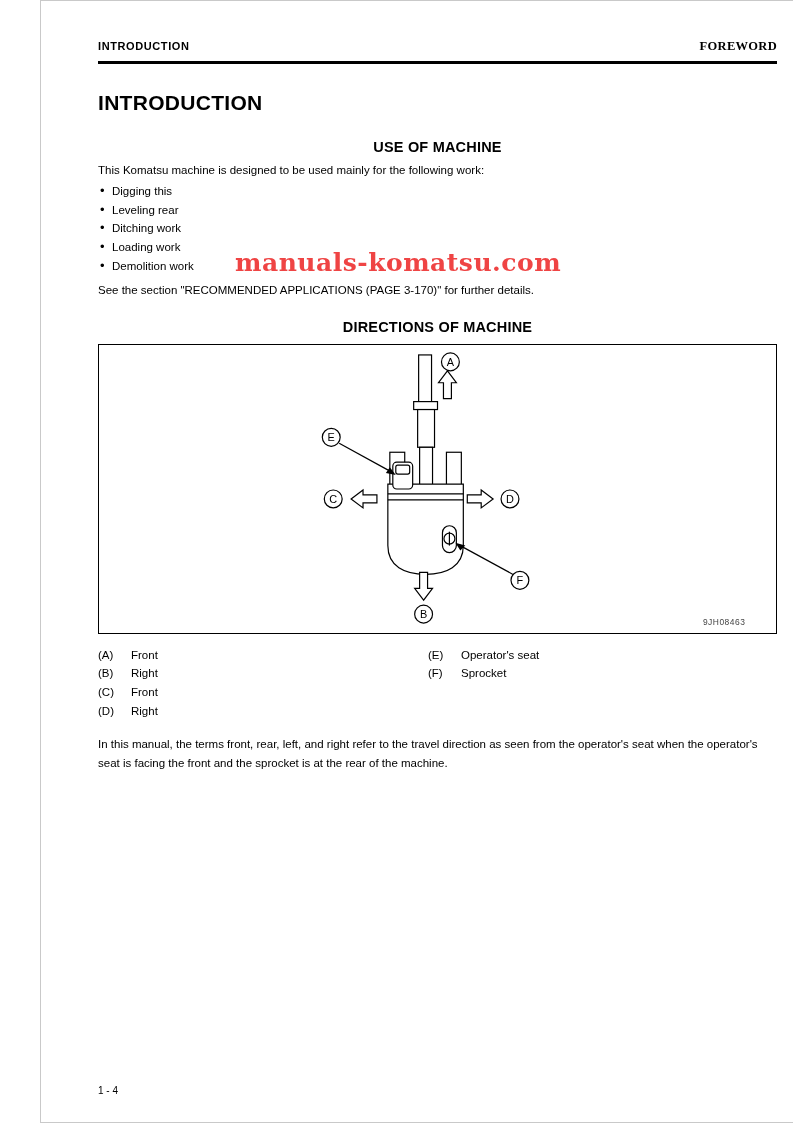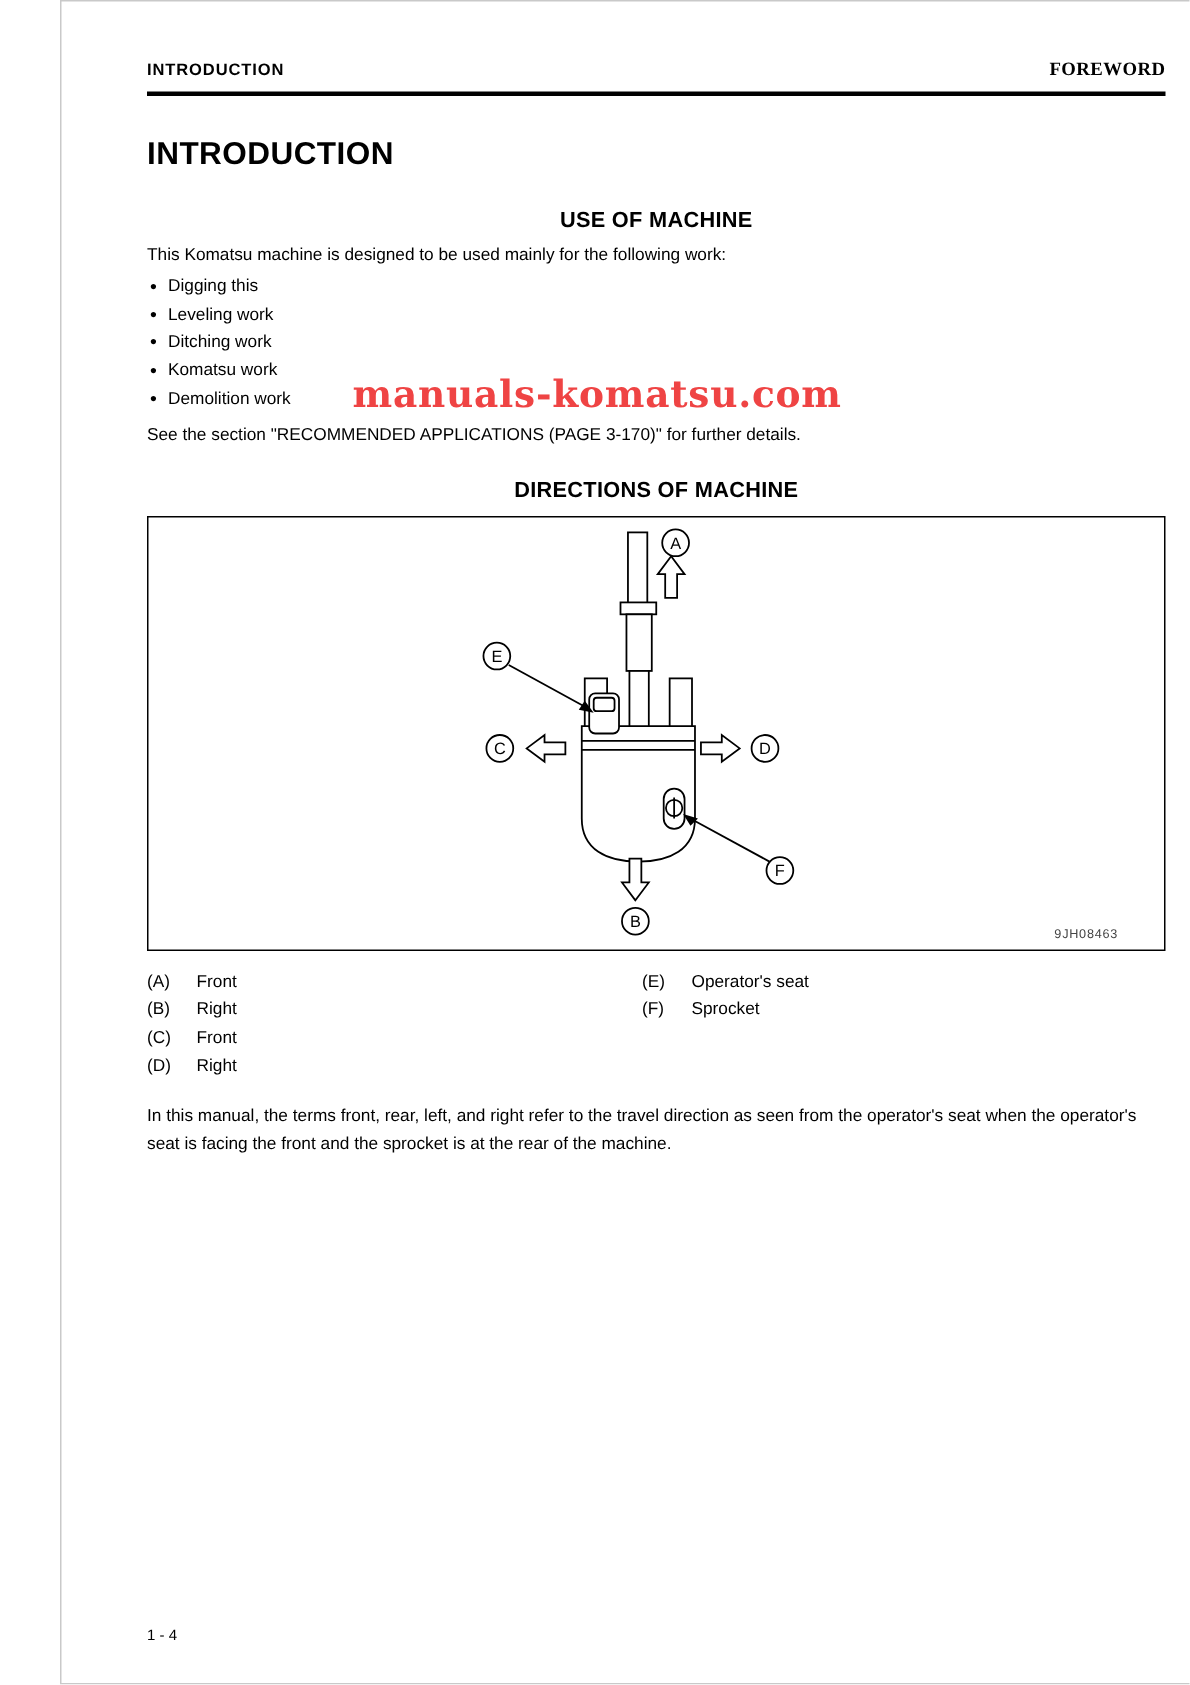--- a/index.html
+++ b/index.html
@@ -41,23 +41,23 @@
   </div>
   <div class="header-rule"></div>
 
   <h1 class="doc-title">INTRODUCTION</h1>
 
   <h2 class="section-heading">USE OF MACHINE</h2>
   <p class="body-text">This Komatsu machine is designed to be used mainly for the following work:</p>
 
   <ul class="work-list">
     <li>Digging this</li>
-    <li>Leveling work</li>
+    <li>Leveling rear</li>
     <li>Ditching work</li>
-    <li>Komatsu work</li>
+    <li>Loading work</li>
     <li>Demolition work</li>
   </ul>
 
   <div class="watermark" style="color: #ef4444; text-align: right;">manuals-komatsu.com</div>
 
   <p class="body-text see-also">See the section "RECOMMENDED APPLICATIONS (PAGE 3-170)" for further details.</p>
 
   <h2 class="section-heading directions-heading">DIRECTIONS OF MACHINE</h2>
 
   <div class="figure-box">

